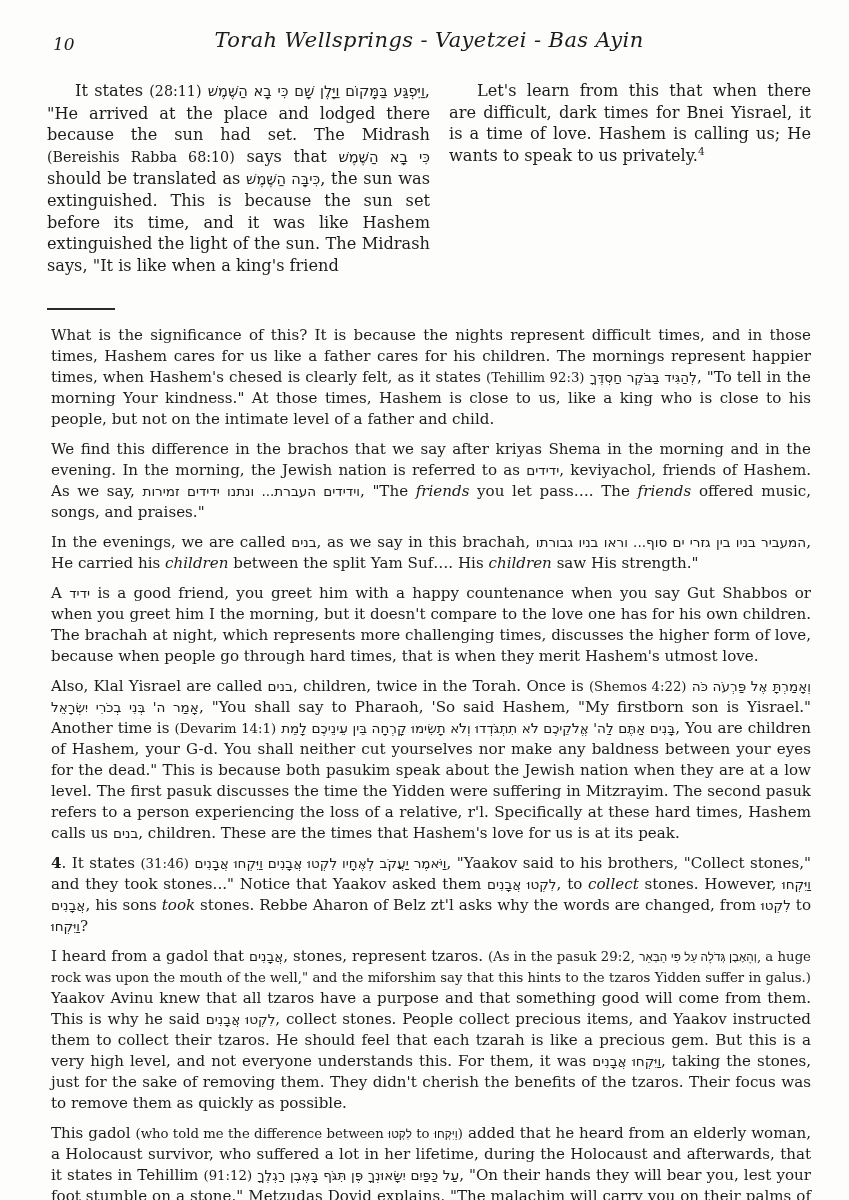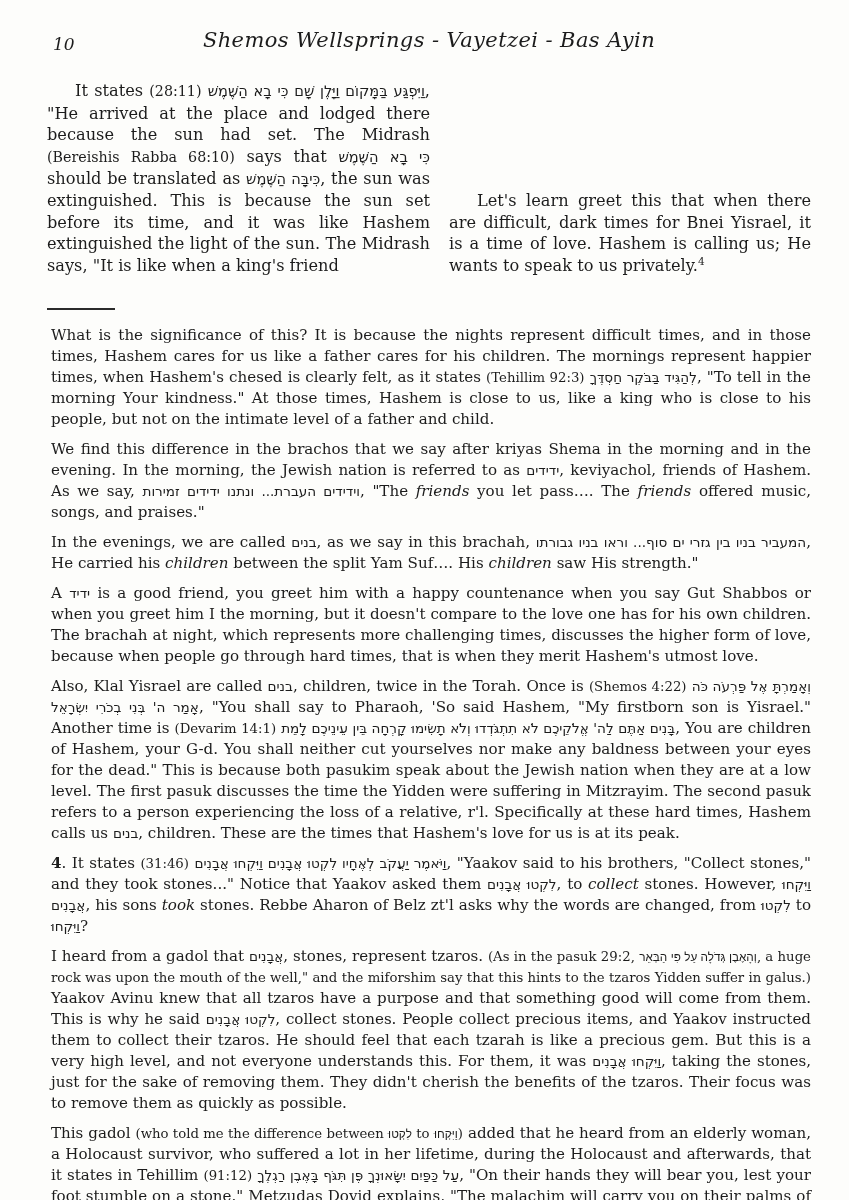--- a/index.html
+++ b/index.html
@@ -5,21 +5,21 @@
   html,body{margin:0;padding:0;background:#ffffff;}
   .page{
     width:849px;height:1200px;box-sizing:border-box;position:relative;overflow:hidden;
     background:#fdfdfb;color:#1c1c1c;
     font-family:"DejaVu Serif","Liberation Serif",serif;
     padding:24px 38px 0 47px;
   }
   .page-header{position:relative;height:36px;margin-bottom:20px;}
   .page-number{position:absolute;left:6px;top:10px;font-style:italic;font-size:17px;}
   .book-title{margin:0;padding-top:4px;text-align:center;font-style:italic;font-weight:500;font-size:21px;letter-spacing:0.4px;}
-  .main-columns{display:flex;gap:19px;align-items:flex-end;}
+  .main-columns{display:flex;gap:19px;}
   .col{text-align:justify;font-size:16.2px;line-height:21.6px;}
   .col-left{width:383px;flex:none;}
   .col-right{flex:1;}
   .para{margin:0;}
   .para.indented{text-indent:28px;}
   .para + .para{margin-top:21px;}
   .footnote-divider{width:68px;height:2px;background:#2b2b2b;margin:32px 0 15px 0;}
   .footnotes{font-size:15.1px;line-height:21px;text-align:justify;}
   .fnote{margin:0 0 9px 4px;}
   .seg-n{}
@@ -30,29 +30,29 @@
   .seg-hs{font-family:Liberation Sans, sans-serif;font-size:0.78em;direction:rtl;unicode-bidi:isolate;}
   .seg-sup{vertical-align:super;font-size:0.65em;line-height:0;}
 </style>
 </head>
 <body>
 
 <div class="page">
 
   <header class="page-header">
     <span class="page-number">10</span>
-    <h1 class="book-title">Shemos Wellsprings - Vayetzei - Bas Ayin</h1>
+    <h1 class="book-title">Torah Wellsprings - Vayetzei - Bas Ayin</h1>
   </header>
 
   <main class="main-columns">
     <div class="col col-left">
       <p class="para indented"><span class="seg-n">It states </span><span class="seg-s">(28:11)</span><span class="seg-n"> </span><span class="seg-h">וַיִּפְגַּע בַּמָּקוֹם וַיָּלֶן שָׁם כִּי בָא הַשֶּׁמֶשׁ</span><span class="seg-n">, "He arrived at the place and lodged there because the sun had set. The Midrash </span><span class="seg-s">(Bereishis Rabba 68:10)</span><span class="seg-n"> says that </span><span class="seg-h">כִּי בָא הַשֶּׁמֶשׁ</span><span class="seg-n"> should be translated as </span><span class="seg-h">כִּיבָּה הַשֶּׁמֶשׁ</span><span class="seg-n">, the sun was extinguished. This is because the sun set before its time, and it was like Hashem extinguished the light of the sun. The Midrash says, "It is like when a king's friend</span></p>
     </div>
     <div class="col col-right">
-      <p class="para indented"><span class="seg-n">Let's learn greet this that when there are difficult, dark times for Bnei Yisrael, it is a time of love. Hashem is calling us; He wants to speak to us privately.</span><span class="seg-sup">4</span></p>
+      <p class="para indented"><span class="seg-n">Let's learn from this that when there are difficult, dark times for Bnei Yisrael, it is a time of love. Hashem is calling us; He wants to speak to us privately.</span><span class="seg-sup">4</span></p>
     </div>
   </main>
 
   <div class="footnote-divider"></div>
 
   <section class="footnotes">
     <p class="fnote"><span class="seg-n">What is the significance of this? It is because the nights represent difficult times, and in those times, Hashem cares for us like a father cares for his children. The mornings represent happier times, when Hashem's chesed is clearly felt, as it states </span><span class="seg-s">(Tehillim 92:3)</span><span class="seg-n"> </span><span class="seg-h">לְהַגִּיד בַּבֹּקֶר חַסְדֶּךָ</span><span class="seg-n">, "To tell in the morning Your kindness." At those times, Hashem is close to us, like a king who is close to his people, but not on the intimate level of a father and child.</span></p>
     <p class="fnote"><span class="seg-n">We find this difference in the brachos that we say after kriyas Shema in the morning and in the evening. In the morning, the Jewish nation is referred to as </span><span class="seg-h">ידידים</span><span class="seg-n">, keviyachol, friends of Hashem. As we say, </span><span class="seg-h">וידידים העברת... ונתנו ידידים זמירות</span><span class="seg-n">, "The </span><span class="seg-i">friends</span><span class="seg-n"> you let pass…. The </span><span class="seg-i">friends</span><span class="seg-n"> offered music, songs, and praises."</span></p>
     <p class="fnote"><span class="seg-n">In the evenings, we are called </span><span class="seg-h">בנים</span><span class="seg-n">, as we say in this brachah, </span><span class="seg-h">המעביר בניו בין גזרי ים סוף... וראו בניו גבורתו</span><span class="seg-n">, He carried his </span><span class="seg-i">children</span><span class="seg-n"> between the split Yam Suf…. His </span><span class="seg-i">children</span><span class="seg-n"> saw His strength."</span></p>
     <p class="fnote"><span class="seg-n">A </span><span class="seg-h">ידיד</span><span class="seg-n"> is a good friend, you greet him with a happy countenance when you say Gut Shabbos or when you greet him I the morning, but it doesn't compare to the love one has for his own children. The brachah at night, which represents more challenging times, discusses the higher form of love, because when people go through hard times, that is when they merit Hashem's utmost love.</span></p>

